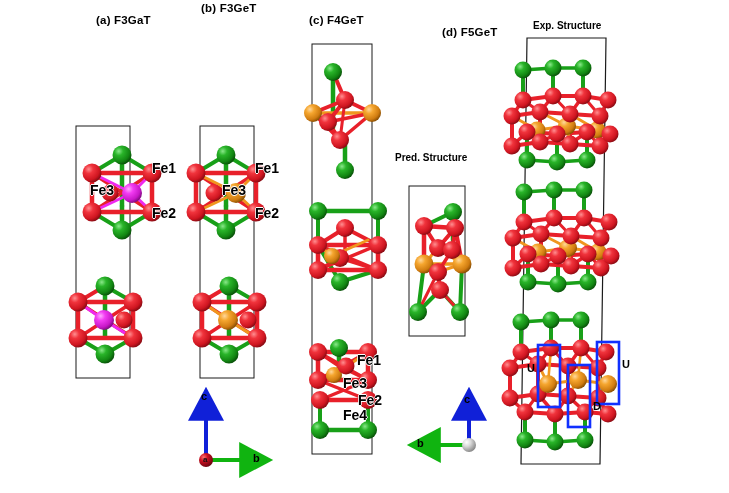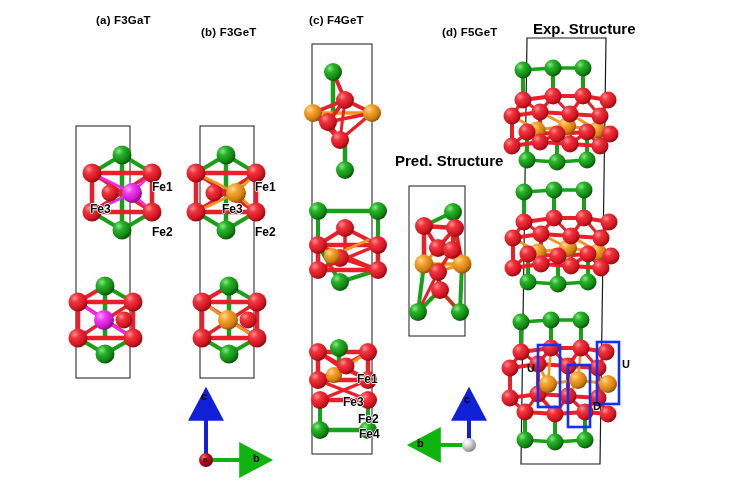--- a/index.html
+++ b/index.html
@@ -10,27 +10,27 @@
     -webkit-font-smoothing:antialiased;
   }
   .fig{position:absolute;left:0;top:0;width:729px;height:493px;text-decoration:underline;}
   svg.scene{position:absolute;left:0;top:0;width:729px;height:493px;}
 
   .panel-title{
     position:absolute;font-size:11.5px;font-weight:bold;color:#000;
     letter-spacing:0.2px;white-space:nowrap;
   }
   .sub-title{
-    position:absolute;font-size:15px;font-weight:bold;color:#000;
+    position:absolute;font-size:10px;font-weight:bold;color:#000;
     white-space:nowrap;
   }
   .atom-label{
-    position:absolute;font-size:12px;font-weight:bold;color:#000;
+    position:absolute;font-size:14px;font-weight:bold;color:#000;
     white-space:nowrap;text-shadow:
-      0.7px 0 0 #fff,-0.7px 0 0 #fff,0 0.7px 0 #fff,0 -0.7px 0 #fff; margin-top: 20px;
+      0.7px 0 0 #fff,-0.7px 0 0 #fff,0 0.7px 0 #fff,0 -0.7px 0 #fff;
   }
   .ud-label{
     position:absolute;font-size:11px;font-weight:bold;color:#000;
     white-space:nowrap;
   }
   .axis-label{
     position:absolute;font-size:11px;font-weight:bold;color:#000;
     white-space:nowrap;
   }
   .axis-origin-label{
@@ -576,39 +576,39 @@
     </g>
 
     <g>
       <line x1="469" y1="445" x2="469" y2="412" stroke="#1020d8" stroke-width="4" marker-end="url(#arrC)"></line>
       <line x1="469" y1="445" x2="432" y2="445" stroke="#10b410" stroke-width="4" marker-end="url(#arrB)"></line>
       <circle cx="469" cy="445" r="7" fill="url(#gGrey)"></circle>
     </g>
   </svg>
 
   <div class="panel-title" style="left:96px;top:14px;">(a)  F3GaT</div>
-  <div class="panel-title" style="left:201px;top:26px;">(b)  F3GeT</div>
+  <div class="panel-title" style="left:201px;top:2px;">(b)  F3GeT</div>
   <div class="panel-title" style="left:309px;top:14px;">(c)  F4GeT</div>
   <div class="panel-title" style="left:442px;top:26px;">(d)  F5GeT</div>
 
   <div class="sub-title" style="left:533px;top:20px;">Exp. Structure</div>
   <div class="sub-title" style="left:395px;top:152px;">Pred. Structure</div>
 
   <div class="atom-label" style="left:152px;top:160px;">Fe1</div>
   <div class="atom-label" style="left:90px;top:182px;">Fe3</div>
   <div class="atom-label" style="left:152px;top:205px;">Fe2</div>
 
   <div class="atom-label" style="left:255px;top:160px;">Fe1</div>
   <div class="atom-label" style="left:222px;top:182px;">Fe3</div>
   <div class="atom-label" style="left:255px;top:205px;">Fe2</div>
 
   <div class="atom-label" style="left:357px;top:352px;">Fe1</div>
   <div class="atom-label" style="left:343px;top:375px;">Fe3</div>
   <div class="atom-label" style="left:358px;top:392px;">Fe2</div>
-  <div class="atom-label" style="left:359px;top:407px;">Fe4</div>
+  <div class="atom-label" style="left:343px;top:407px;">Fe4</div>
 
   <div class="ud-label" style="left:527px;top:362px;">U</div>
   <div class="ud-label" style="left:593px;top:400px;">D</div>
   <div class="ud-label" style="left:622px;top:358px;">U</div>
 
   <div class="axis-label" style="left:201px;top:390px;">c</div>
   <div class="axis-label" style="left:253px;top:452px;">b</div>
   <div class="axis-origin-label" style="left:203px;top:455px;color:#111;">a</div>
 
   <div class="axis-label" style="left:464px;top:393px;">c</div>

